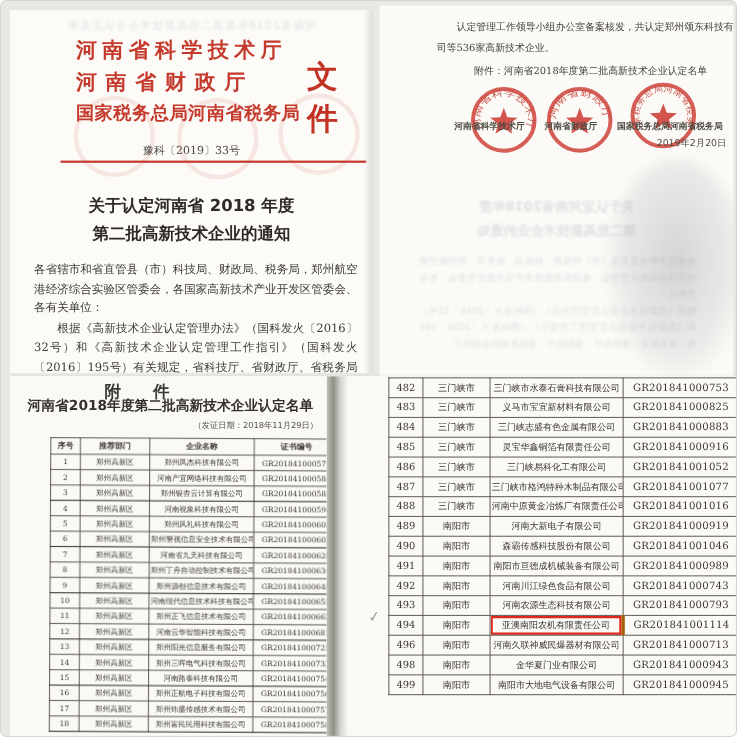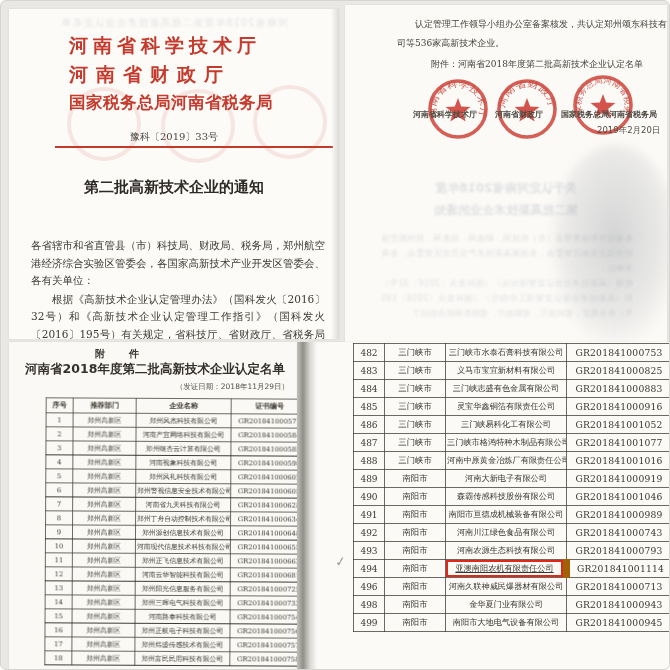--- a/index.html
+++ b/index.html
@@ -44,61 +44,63 @@
   .signer{position:absolute;font-size:8px;font-weight:bold;color:#4c4941;white-space:nowrap;filter:blur(.3px);}
   .sign-date{position:absolute;font-size:8.5px;color:#514d45;white-space:nowrap;filter:blur(.3px);}
   .ghost-block{position:absolute;text-align:center;}
   .ghost-title{font-size:12px;font-weight:bold;line-height:22px;}
   .ghost-paras{font-size:8.5px;line-height:15px;text-align:justify;}
   .smudge{position:absolute;left:205px;top:140px;width:130px;height:200px;border-radius:50%;
     background:radial-gradient(ellipse at 50% 45%,rgba(125,128,136,.30),rgba(125,128,136,.12) 55%,transparent 75%);
     filter:blur(5px);}
 
   
-  .attach-label{position:absolute;left:86px;top:5px;font-size:10px;font-weight:bold;letter-spacing:7px;color:#3c3a34;}
+  .attach-label{position:absolute;left:86px;top:5px;font-size:15px;font-weight:bold;letter-spacing:7px;color:#3c3a34;}
   .list-title{position:absolute;left:12px;top:19px;width:268px;text-align:center;font-size:12.5px;
     font-weight:bold;color:#34312b;filter:blur(.3px);}
   .list-date{position:absolute;left:12px;top:40px;width:268px;text-align:right;font-size:7.5px;color:#55514a;}
   table.hitech{border-collapse:collapse;table-layout:fixed;position:absolute;
     font-family:"DejaVu Serif","Liberation Serif",serif;}
   table.hitech td,table.hitech th{border:1px solid rgba(68,64,56,.78);overflow:hidden;white-space:nowrap;
     padding:0 1px;text-align:center;font-weight:normal;color:#3a362f;}
   table.left-t{left:36px;top:56px;width:250px;transform:rotate(.3deg);}
   table.left-t th{height:14px;font-size:7.2px;font-weight:bold;}
   table.left-t td{height:13px;font-size:6.8px;}
   table.left-t .c0{width:24px;margin-left:30px;}  table.left-t .c1{width:60px;}
   table.left-t .c2{width:92px;}  table.left-t .c3{width:74px;}
   table.left-t tr:nth-child(3n) td{border-bottom-color:rgba(40,38,32,.9);}
   table.right-t{left:56px;top:1px;width:306px;}
   table.right-t td{height:17px;font-size:8.4px;}
   table.right-t .c0{width:28px;font-size:9px;}
   table.right-t .c1{width:58px;}
   table.right-t .c2{width:118px;font-size:8.2px;}
   table.right-t .c3{width:102px;font-size:9.2px;letter-spacing:.2px;}
-  table.right-t tr.hl td.c2{box-shadow:inset 0 0 0 2px #e0271a;border-right:7px solid #a16207;text-decoration:underline;}
+  table.right-t tr.hl td.c2{box-shadow:inset 0 0 0 2px #e0271a;border-right:3px solid #a16207;}
   .checkmark{position:absolute;left:38px;top:212px;font-size:13px;color:#9b9a92;transform:rotate(-8deg);}
 </style>
 </head>
 <body>
 
 <div class="canvas">
 
   <section class="page tl">
     <div class="ghost-top mirror">河南省2018年度第二批高新技术企业认定名单</div>
     <div class="ghost-seal" style="left:58px;top:78px;"></div>
     <div class="ghost-seal" style="left:152px;top:80px;"></div>
     <div class="ghost-seal" style="left:244px;top:76px;"></div>
     <div class="red-head">
       <div class="rh1">河南省科学技术厅</div>
       <div><span class="rh2">河南省财政厅</span></div>
+      <span class="wenjian">文件</span>
       <div class="rh3">国家税务总局河南省税务局</div>
     </div>
     <div class="doc-no fz">豫科〔2019〕33号</div>
     <div class="red-rule"></div>
     <div class="notice-title">
+      <div>关于认定河南省 2018 年度</div>
       <div>第二批高新技术企业的通知</div>
     </div>
     <div class="notice-body fz">
       <p>各省辖市和省直管县（市）科技局、财政局、税务局，郑州航空港经济综合实验区管委会，各国家高新技术产业开发区管委会、各有关单位：</p>
       <p class="indent">根据《高新技术企业认定管理办法》（国科发火〔2016〕32号）和《高新技术企业认定管理工作指引》（国科发火〔2016〕195号）有关规定，省科技厅、省财政厅、省税务局联合组织了</p>
     </div>
     <div class="tl-edge"></div>
   </section>
 
   <section class="page tr">

